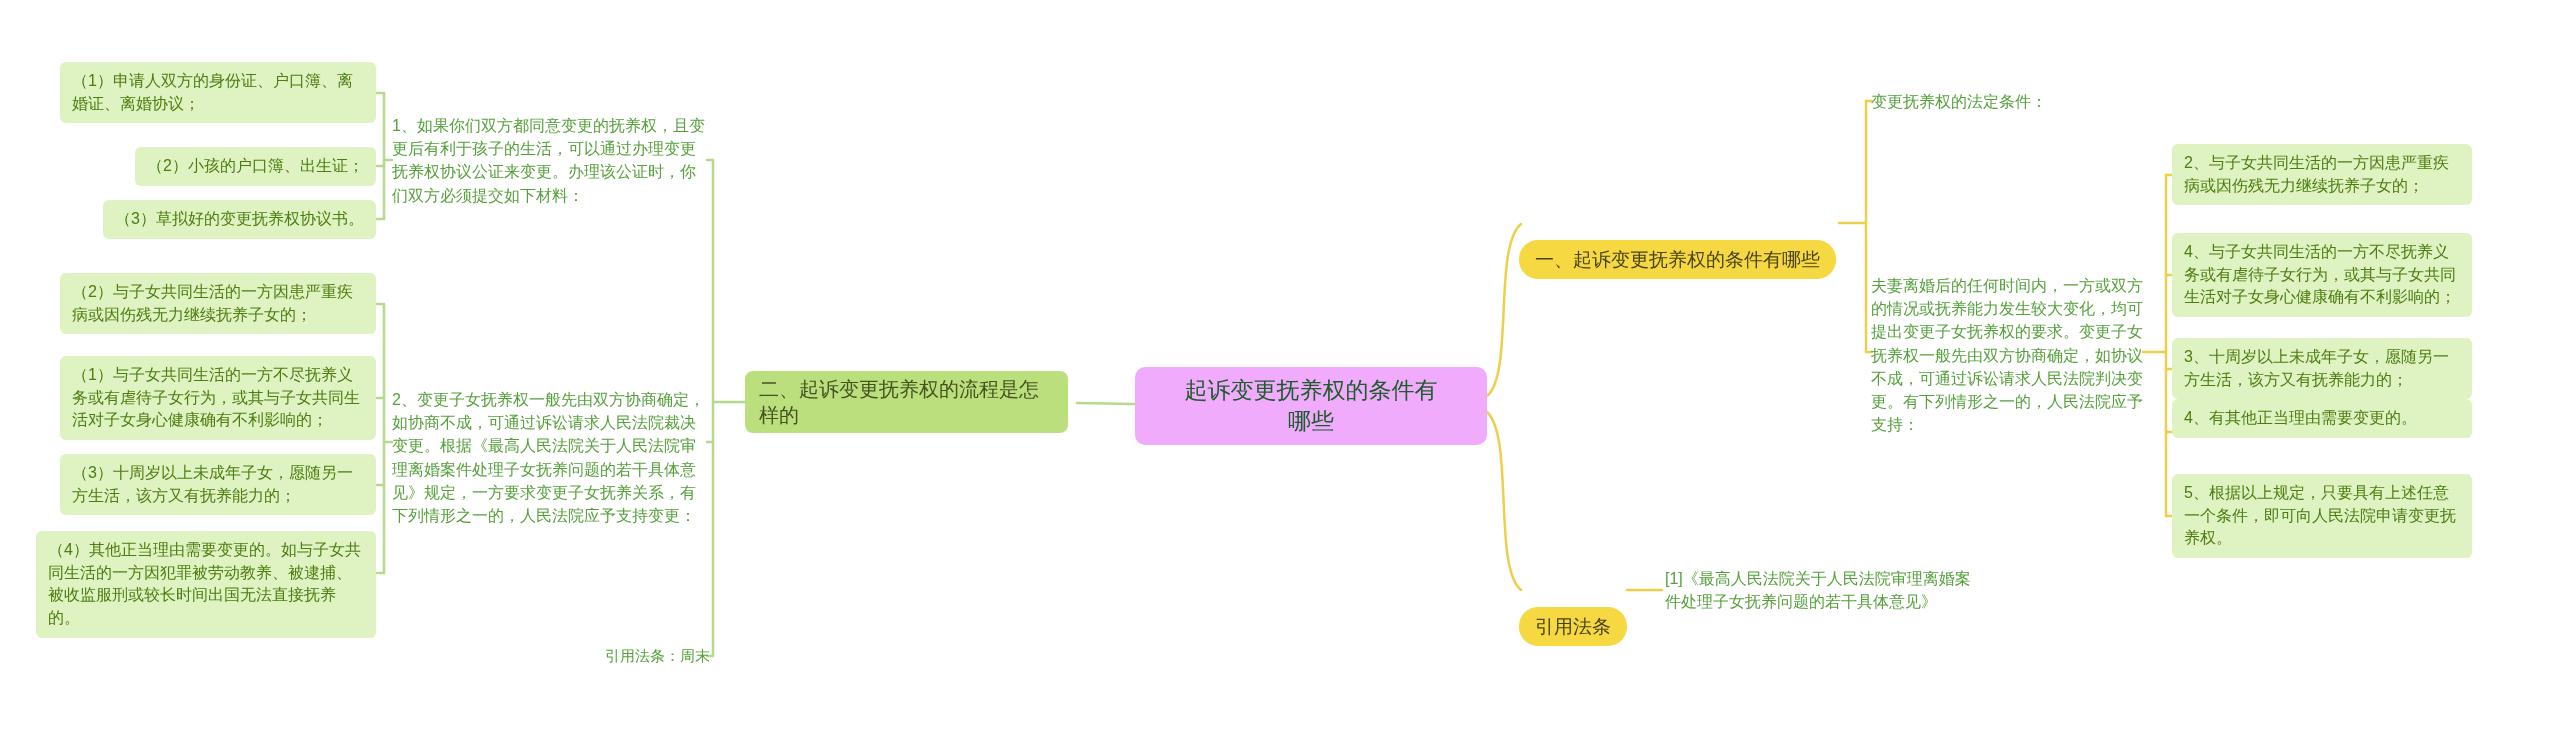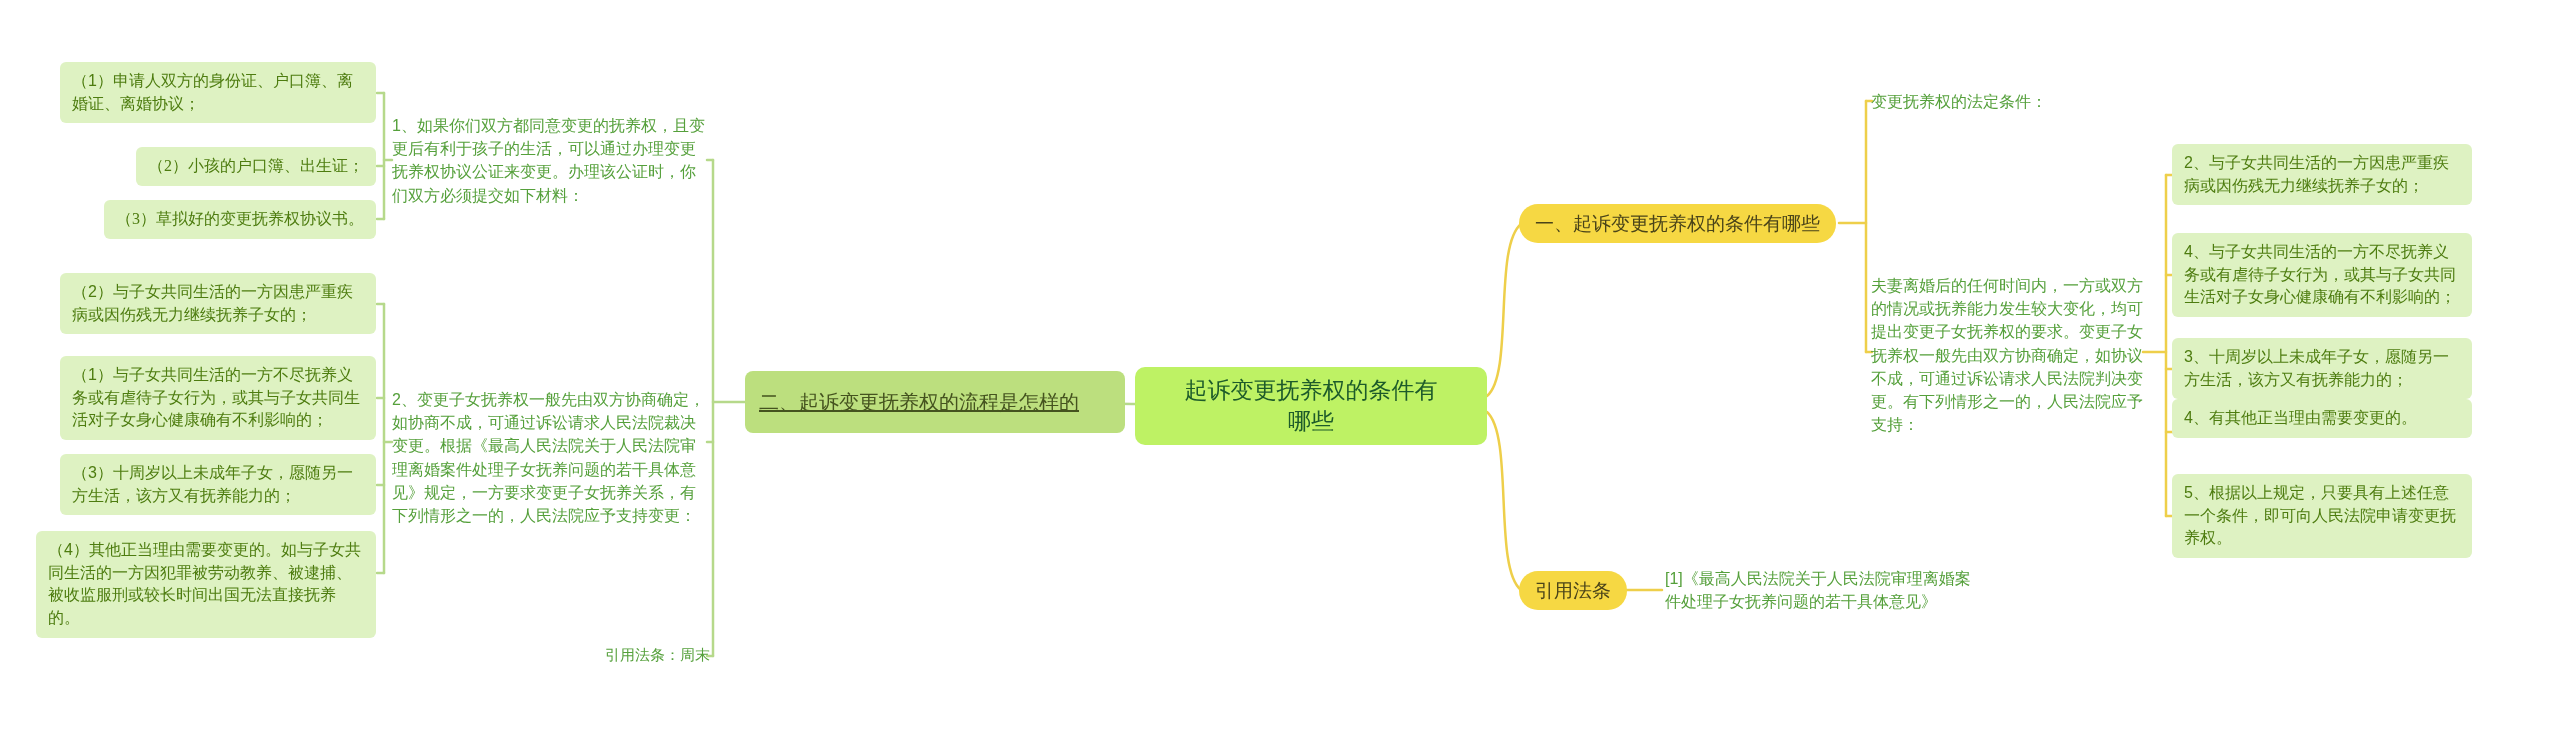--- a/index.html
+++ b/index.html
@@ -3,40 +3,40 @@
 <meta charset="utf-8">
 <style>
   html,body{margin:0;padding:0;}
   body{
     width:2560px;height:735px;position:relative;background:#ffffff;
     font-family:"Liberation Sans","DejaVu Sans",sans-serif;overflow:hidden;
   }
   #lines{position:absolute;left:0;top:0;pointer-events:none;}
   .center-node{
     position:absolute;left:1135px;top:367px;width:352px;height:78px;
-    background:#bef264;color:#1d5b2a;border-radius:10px;
+    background:#f0abfc;color:#1d5b2a;border-radius:10px;
     display:flex;align-items:center;justify-content:center;text-align:center;
     font-size:23px;line-height:1.35;padding:0 40px;box-sizing:border-box;
   }
   .left-node{
-    position:absolute;left:745px;top:371px;width:380px;height:62px;
+    position:absolute;left:745px;top:371px;width:323px;height:62px;
     background:#bcdf7e;color:#45531f;border-radius:8px;
     display:flex;align-items:center;font-size:20px;line-height:1.3;
-    padding:0 14px;box-sizing:border-box;text-decoration:underline;
+    padding:0 14px;box-sizing:border-box;
   }
   .pill{
     position:absolute;background:#f6d843;color:#4a4419;border-radius:19px;
-    font-size:19px;line-height:1;padding:10px 16px;white-space:nowrap;
+    font-size:19px;line-height:1;padding:10px 16px;white-space:nowrap;margin-top:36px;
   }
   .txt{position:absolute;color:#55a03b;font-size:16px;line-height:1.45;}
   .box{
     position:absolute;background:#def2c2;color:#4d7c0f;font-size:16px;
     line-height:1.42;border-radius:6px;padding:8px 12px;
   }
-  .nowrap{white-space:nowrap;font-family:Liberation Serif, serif;}
+  .nowrap{white-space:nowrap;}
   .small{font-size:15px;}
 </style>
 </head>
 <body>
 
 <svg id="lines" width="2560" height="735" viewBox="0 0 2560 735">
   <g stroke="#b6d98b" stroke-width="2.5" fill="none" stroke-linecap="round">
     <path d="M1077 403 C1102 403 1115 404 1138 404"></path>
     <path d="M745 402 L713 402"></path>
     <path d="M713 160 L713 656"></path>

